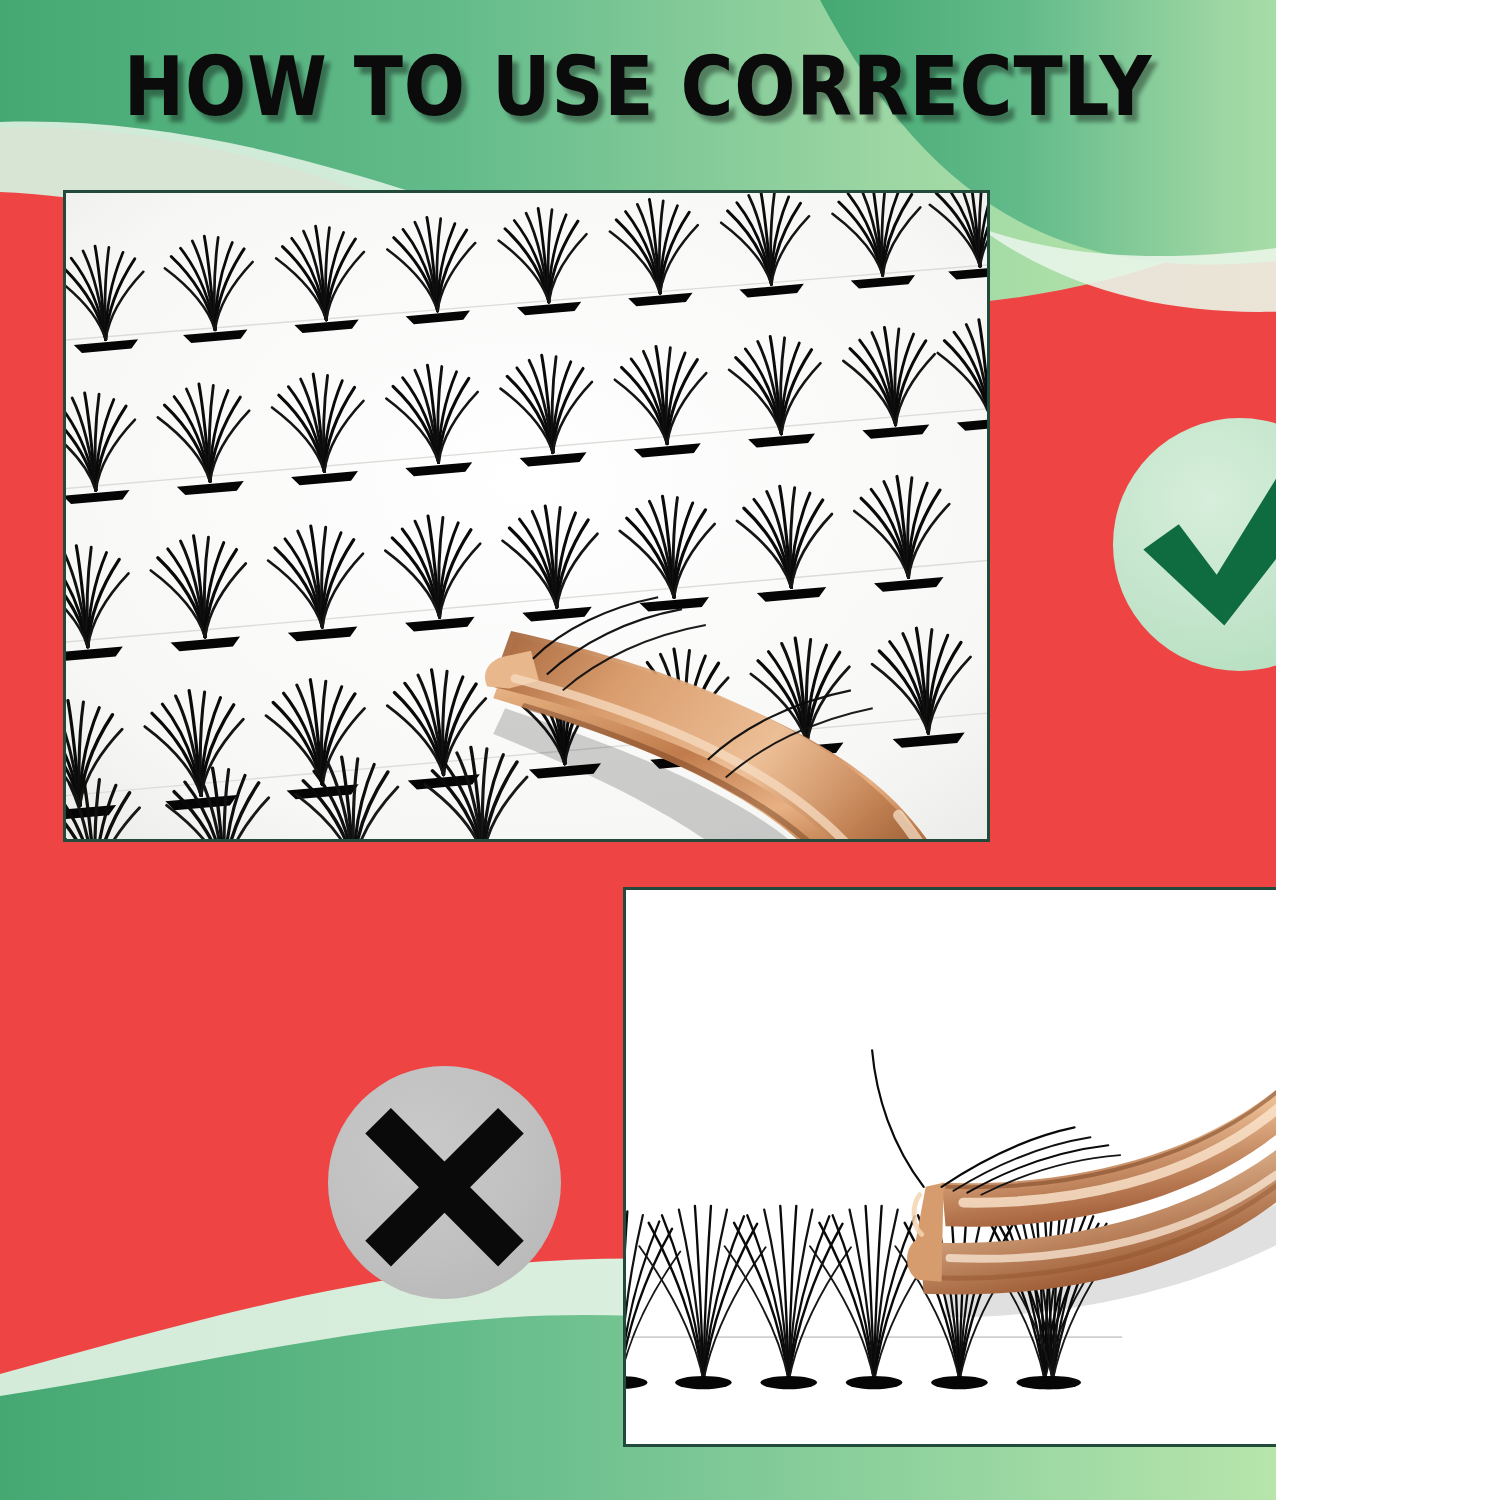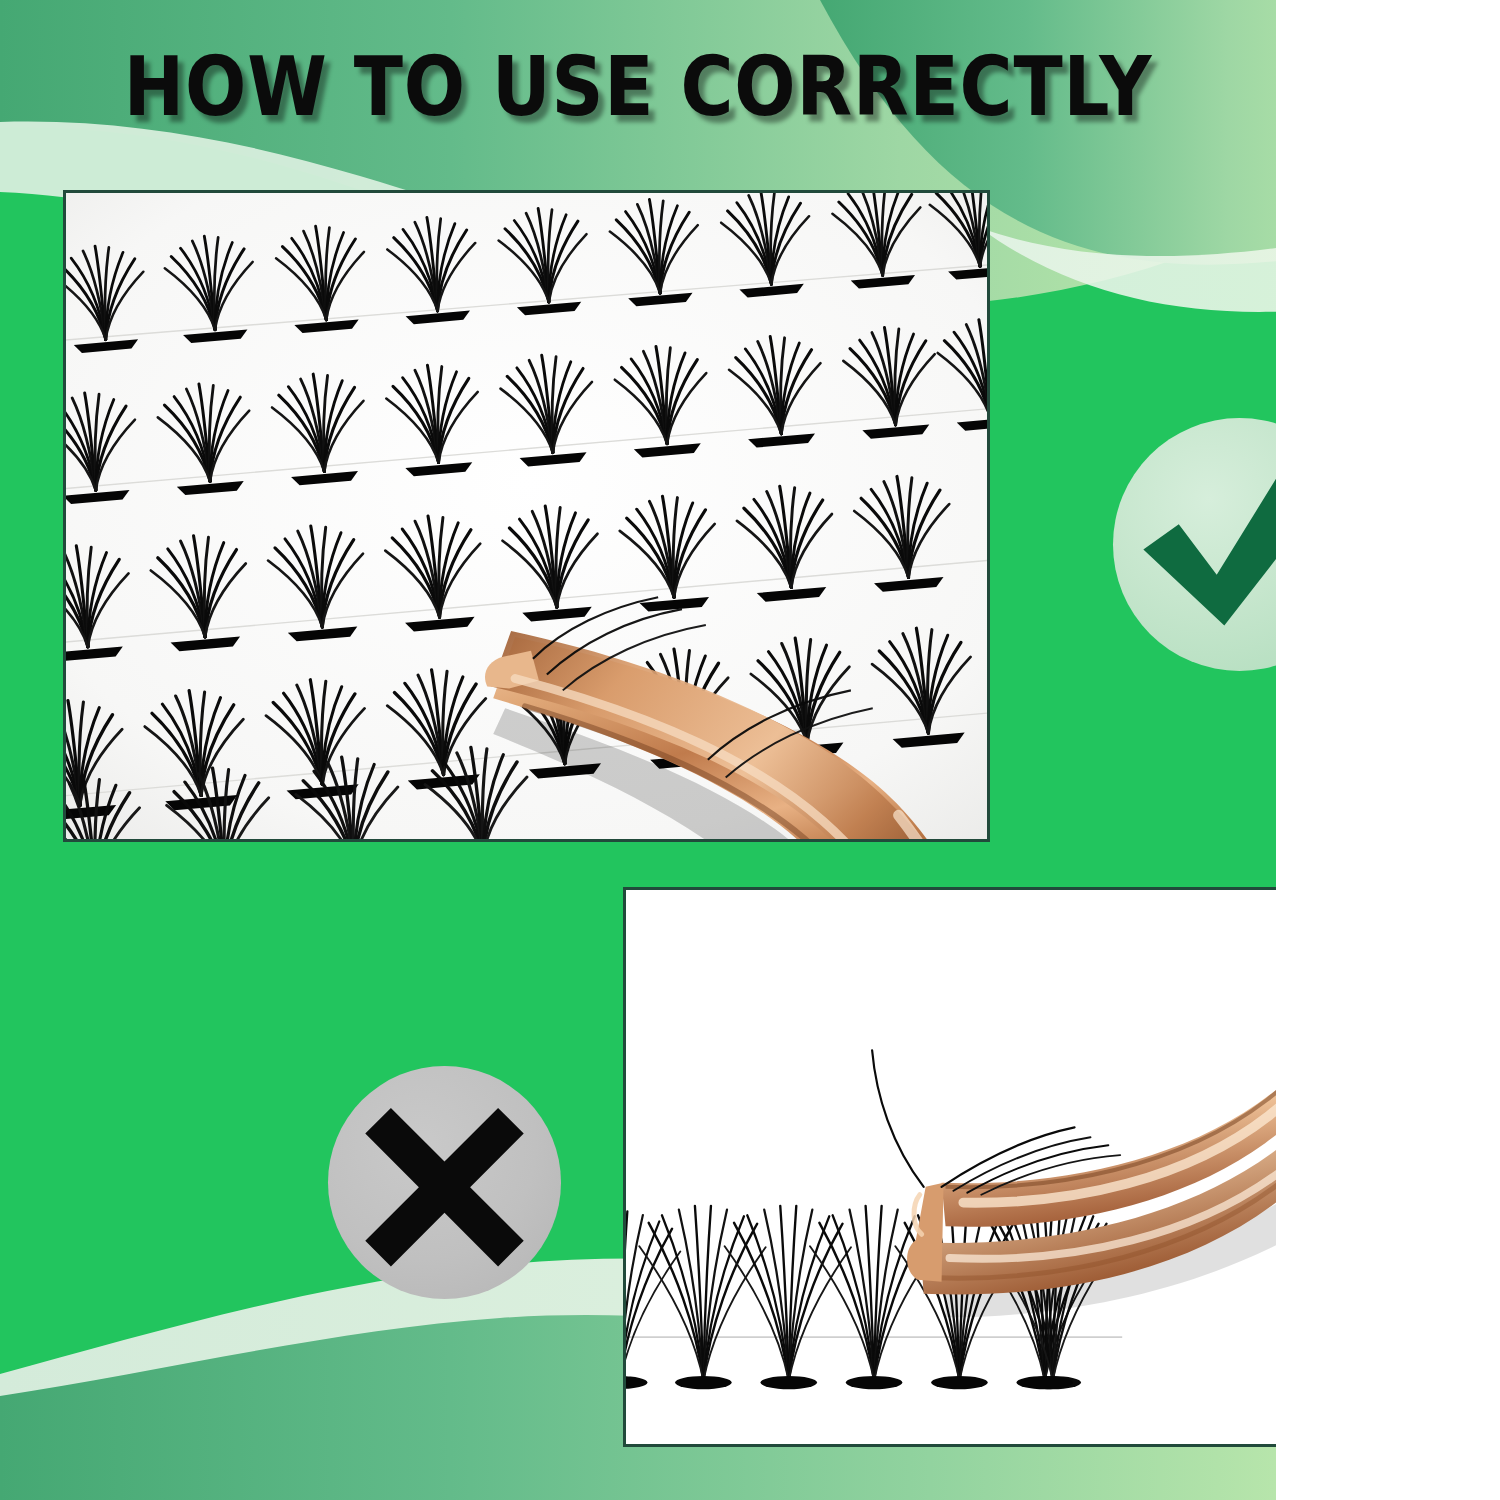--- a/index.html
+++ b/index.html
@@ -6,21 +6,21 @@
   body{
     width:1500px;height:1500px;
     background:#ffffff;
     font-family:"Liberation Sans", sans-serif;
     overflow:hidden;
     position:relative;
   }
   #infographic{
     position:absolute;inset:0;
     width:1276px;height:1500px;
-    background:#22c55e;
+    background:#ef4444;
     overflow:hidden;
   }
   .layer{position:absolute;left:0;top:0;width:1500px;height:1500px;pointer-events:none;}
 
   
   #page-title{
     position:absolute;
     left:0;right:0;
     top:46px;
     text-align:center;

